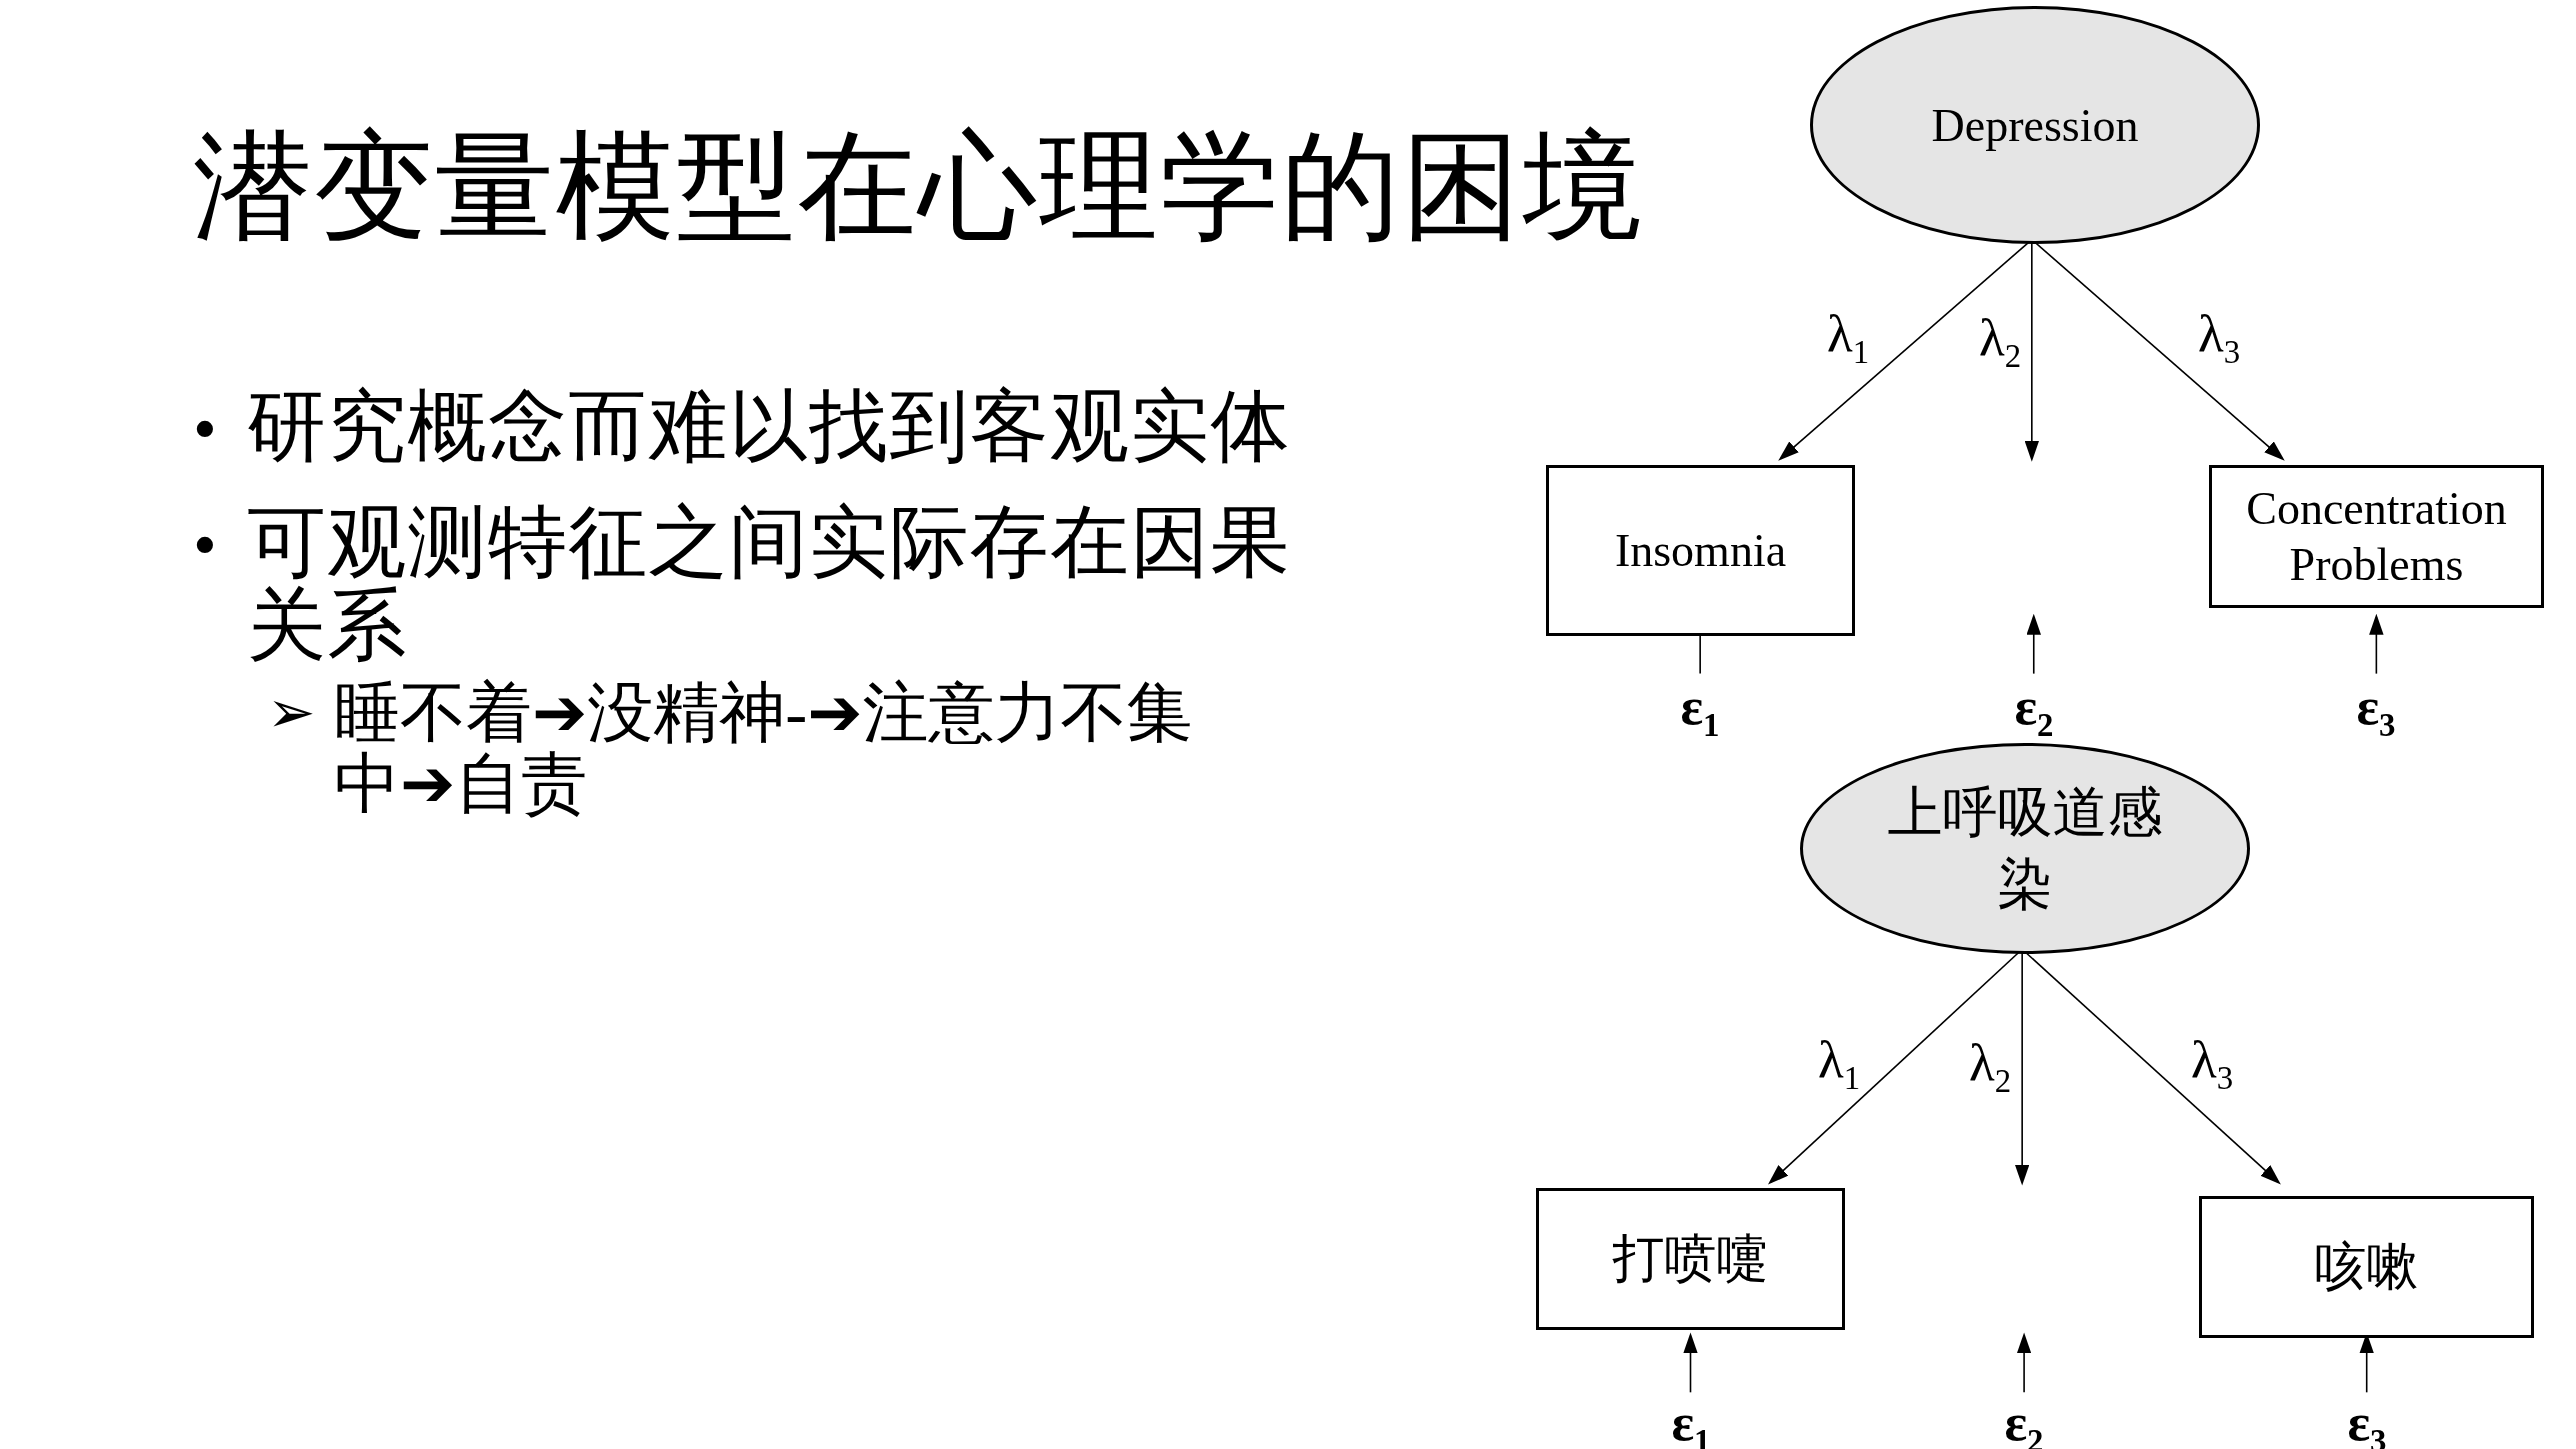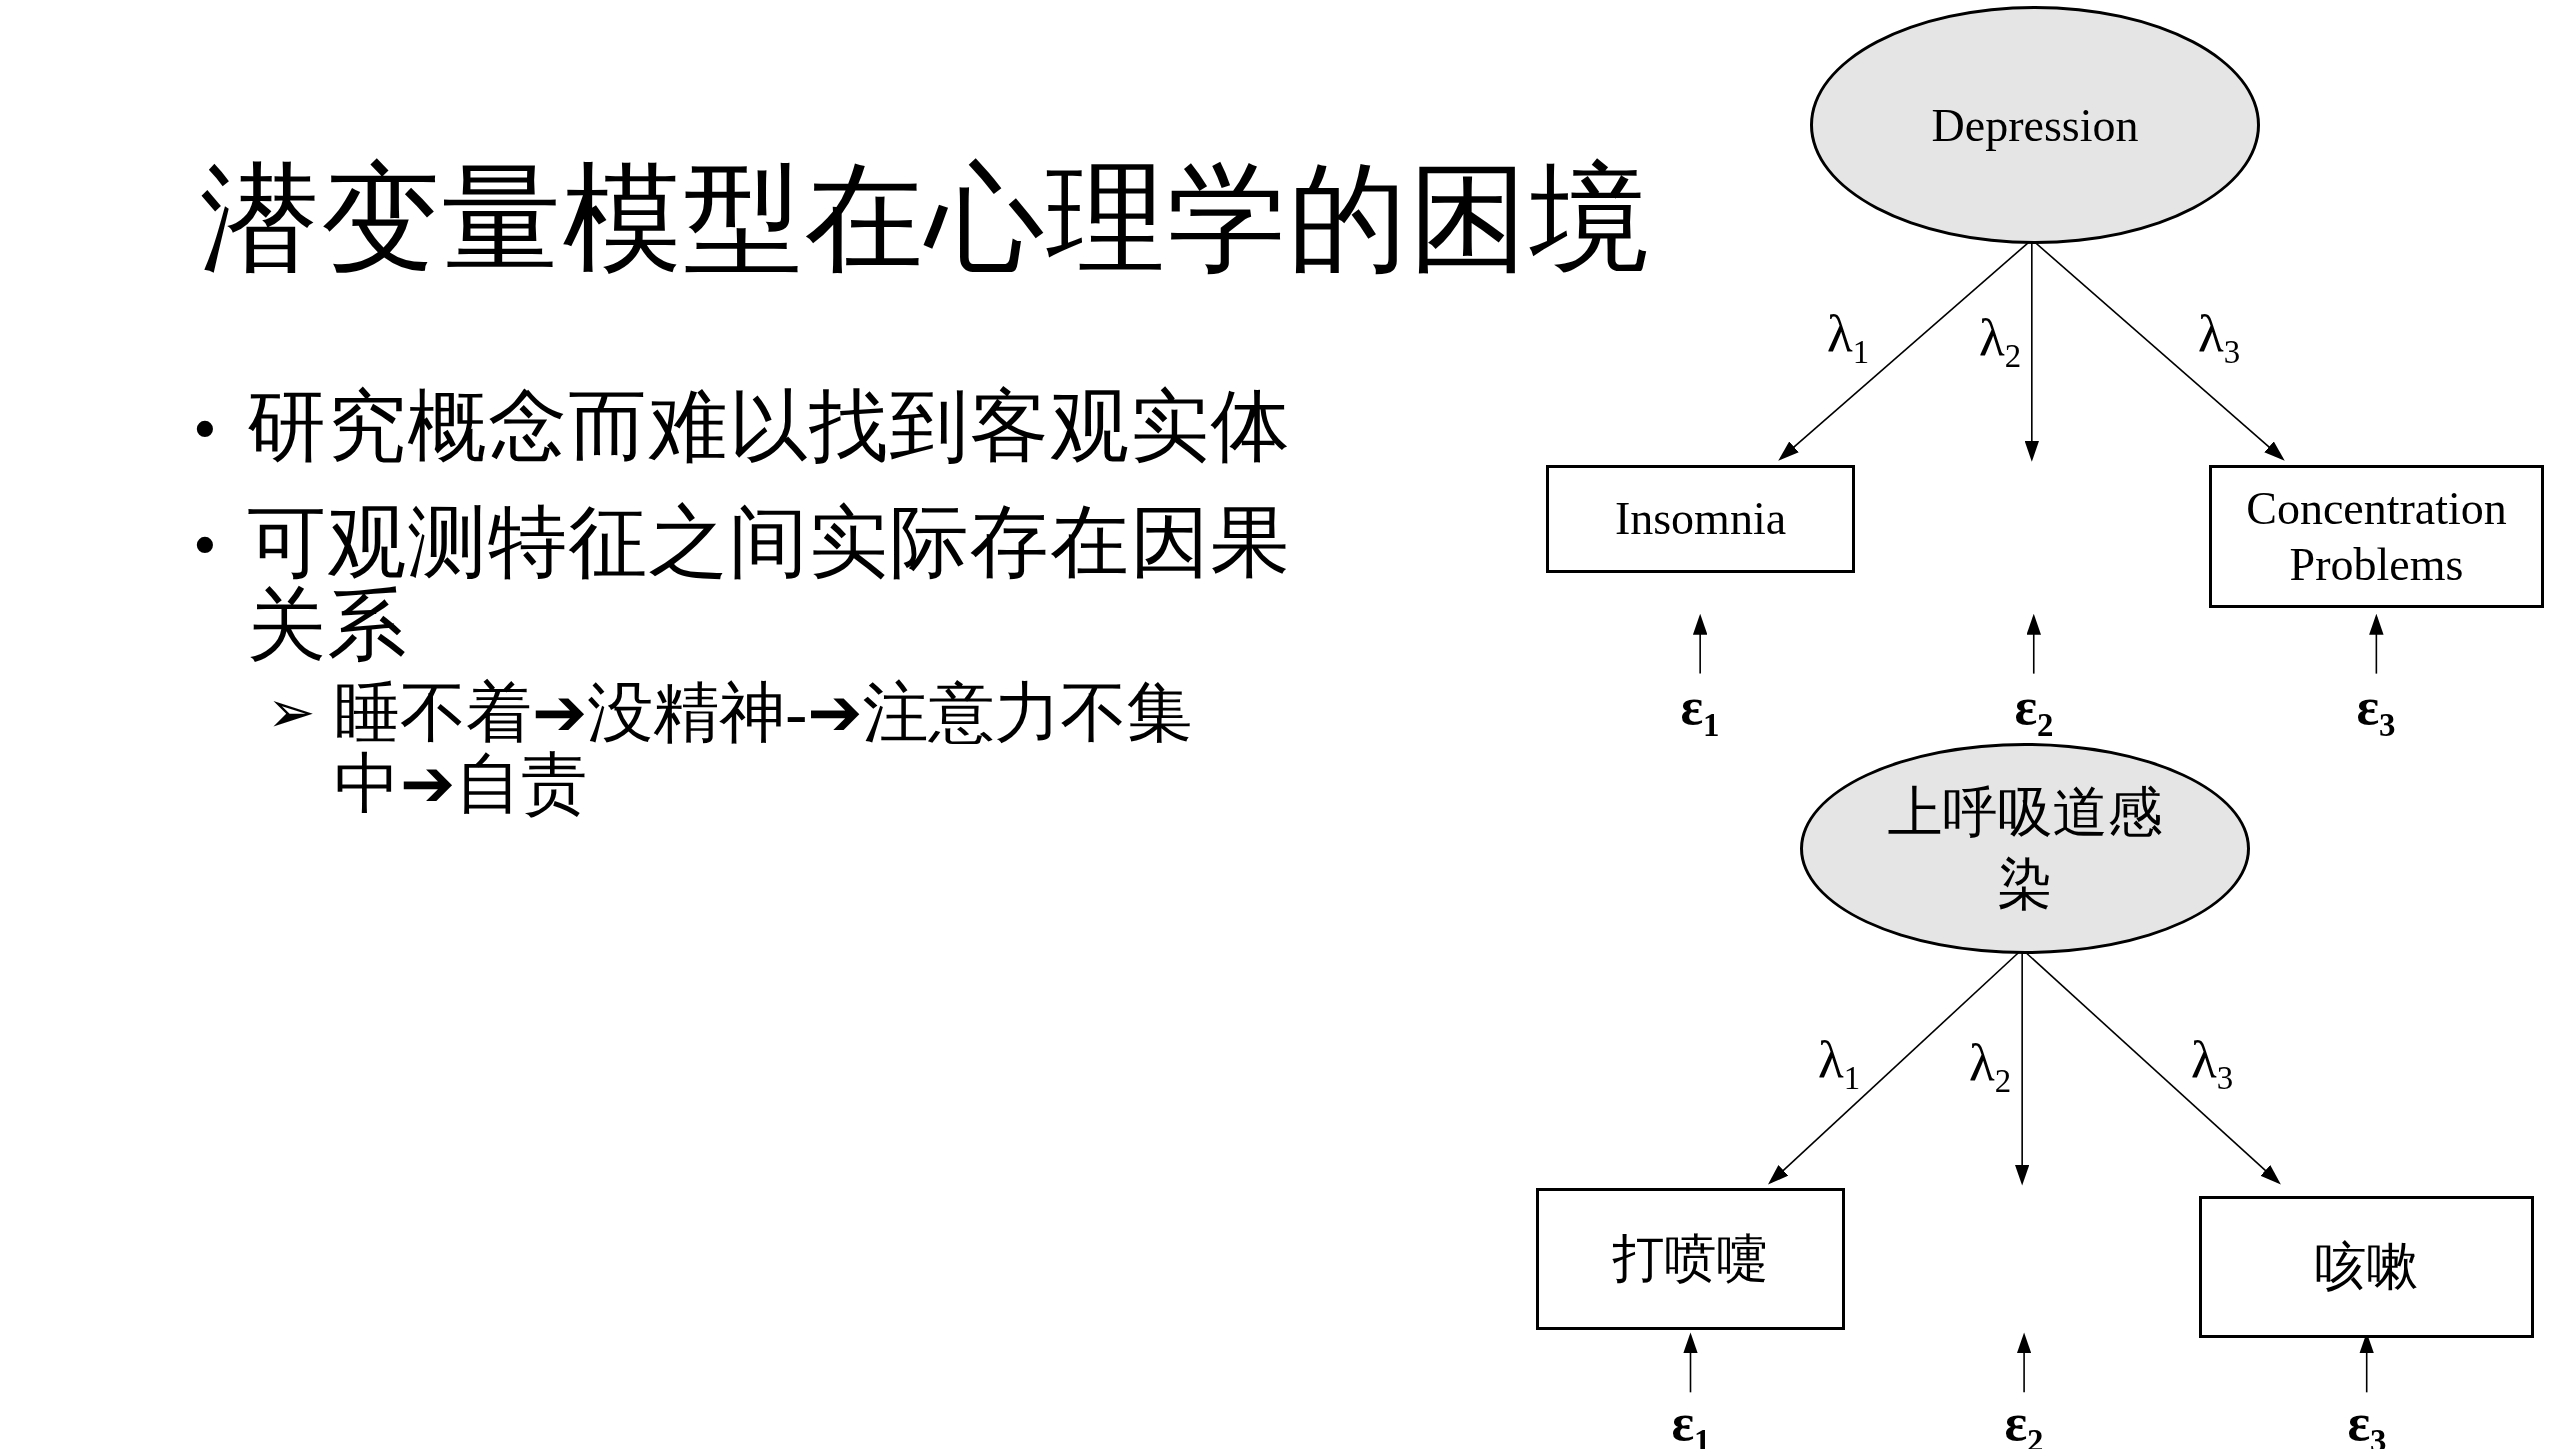--- a/index.html
+++ b/index.html
@@ -2,22 +2,22 @@
 <html style="font-size:10.3px"><head>
 <meta charset="utf-8">
 <style>
   html,body{margin:0;padding:0;background:#ffffff;}
   .slide{
     position:relative;width:2576px;height:1449px;background:#ffffff;
     color:#000;font-family:"Liberation Serif","DejaVu Serif",serif;overflow:hidden;
   }
   
   .title{
-    position:absolute;left:200px;top:122px;
-    font-size:119px;line-height:1.1;letter-spacing:1.9px;white-space:nowrap;margin-top:32px;
+    position:absolute;left:193px;top:122px;
+    font-size:119px;line-height:1.1;letter-spacing:1.9px;white-space:nowrap;
   }
   .bullets{position:absolute;left:193px;top:386px;}
   .bullet{display:flex;font-size:79px;line-height:1.05;letter-spacing:1.3px;margin-bottom:31px;}
   .bullet .mk{flex:none;width:54px;font-size:68px;line-height:1.25;}
   .bullet .tx{width:1050px;}
   .subbullet{position:absolute;left:267px;top:677px;display:flex;font-size:66px;line-height:1.08;}
   .subbullet .mk{flex:none;width:67px;font-size:58px;line-height:1.25;}
   .subbullet .tx{width:902px;}
   
   .lat{
@@ -89,21 +89,21 @@
   </div>
 
   <div class="lat" style="left:1810px;top:6.4px;width:444px;height:232px;">
     <span class="tx">Depression</span>
   </div>
 
   <div class="glabel" style="left:1848px;top:337px;"><span>λ</span><sub>1</sub></div>
   <div class="glabel" style="left:2000px;top:341px;"><span>λ</span><sub>2</sub></div>
   <div class="glabel" style="left:2219px;top:337px;"><span>λ</span><sub>3</sub></div>
 
-  <div class="ibox r1" style="left:1546px;top:465px;width:309px;height:108px;">
+  <div class="ibox r1" style="left:1546px;top:465px;width:309px;height:171px;">
     <span>Insomnia</span>
   </div>
   <div class="ibox r1" style="left:2209px;top:465px;width:335px;height:143px;">
     <span>Concentration Problems</span>
   </div>
 
   <div class="glabel eps" style="left:1700px;top:710px;"><span>ε</span><sub>1</sub></div>
   <div class="glabel eps" style="left:2034px;top:710px;"><span>ε</span><sub>2</sub></div>
   <div class="glabel eps" style="left:2376px;top:710px;"><span>ε</span><sub>3</sub></div>
 

